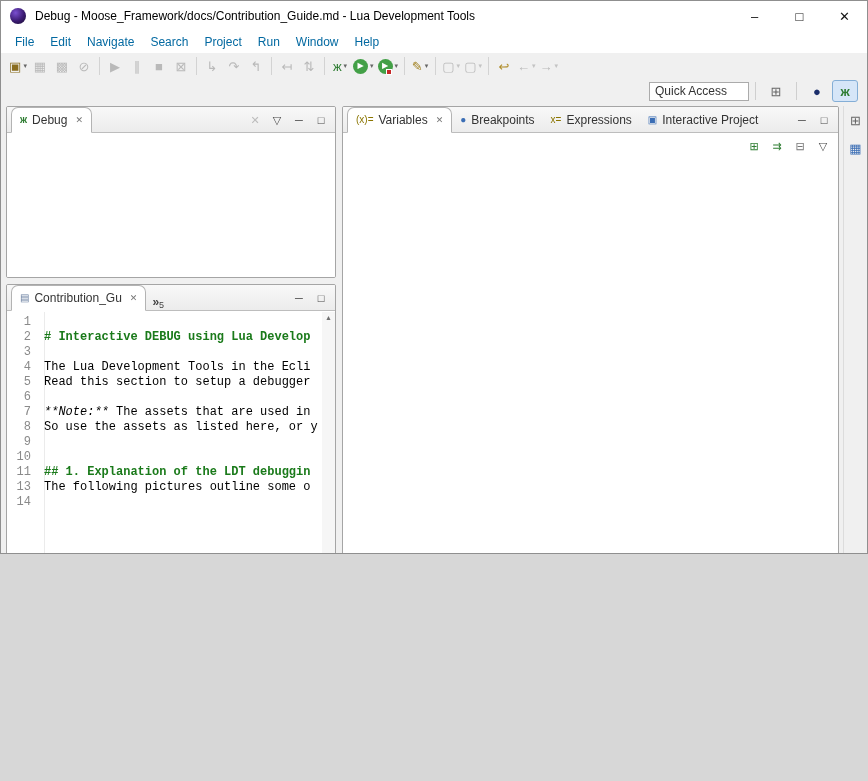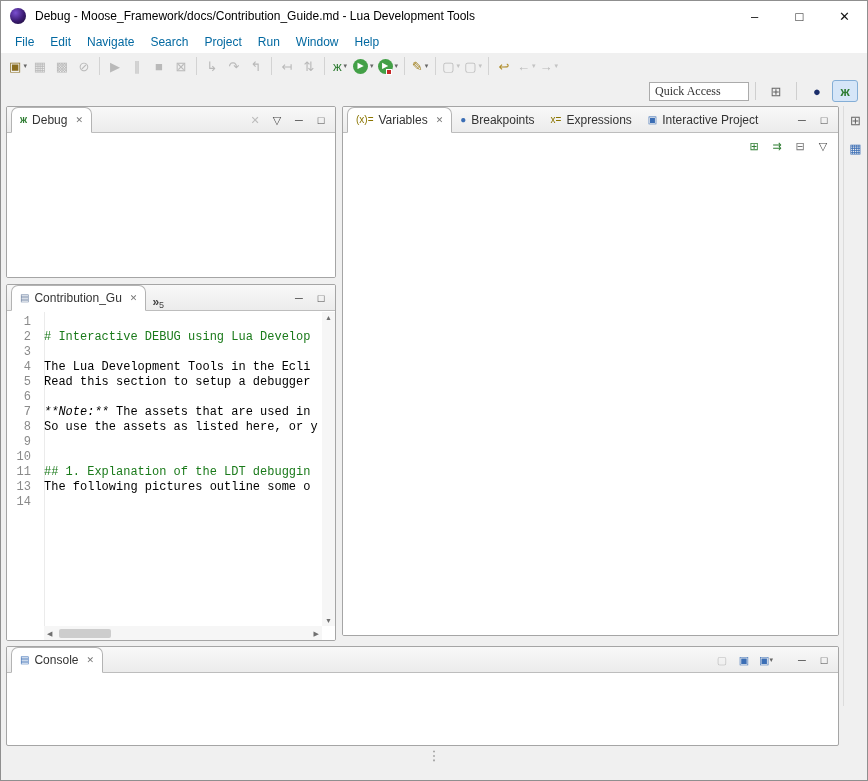--- a/index.html
+++ b/index.html
@@ -1,18 +1,18 @@
 <!DOCTYPE html>
 <html><head>
 <meta charset="utf-8">
 <style>
   * { margin:0; padding:0; box-sizing:border-box; }
   html,body { background:#d7d7d7; }
   #window {
-    position:relative; width:868px; height:781px;
+    position:relative; width:868px; height:554px;
     background:#f0f0f0; border:1px solid #8f8f8f;
     font-family:"Liberation Sans", sans-serif; font-size:12px; color:#000;
     overflow:hidden;
   }
   
   #titlebar { position:absolute; top:0; left:0; right:0; height:30px; background:#fff; display:flex; align-items:center; }
   #app-icon { width:16px; height:16px; margin-left:9px; border-radius:50%;
     background:radial-gradient(circle at 35% 30%, #7a4fd0 0%, #3a1a70 55%, #140a28 100%); }
   #title-text { margin-left:9px; font-size:12px; color:#000; white-space:nowrap; }
   #win-controls { margin-left:auto; display:flex; height:30px; }
@@ -25,21 +25,21 @@
   .tb-btn { height:22px; min-width:22px; display:flex; align-items:center; justify-content:center; padding:0 2px; border-radius:3px; position:relative; }
   .tb-btn .glyph { font-size:13px; line-height:1; color:#555; }
   .tb-btn.disabled .glyph { color:#b9b9b9; }
   .tb-btn .dd { font-size:7px; color:#666; margin-left:2px; }
   .tb-btn.disabled .dd { color:#c3c3c3; }
   .tb-sep { width:1px; height:18px; background:#d3d3d3; margin:0 4px; }
   .run-circle { width:15px; height:15px; border-radius:50%; display:flex; align-items:center; justify-content:center; font-size:8px; line-height:1; }
   .tool-badge { position:absolute; width:6px; height:6px; right:8px; bottom:2px; border:1px solid #fff; }
   
   #row2 { position:absolute; top:78px; left:0; right:0; height:24px; display:flex; align-items:center; justify-content:flex-end; padding-right:8px; }
-  #qa-box { width:100px; height:19px; border:1px solid #ababab; background:#fff; display:flex; align-items:center; padding-left:5px; color:#333;font-family:Liberation Serif, serif; }
+  #qa-box { width:100px; height:19px; border:1px solid #ababab; background:#fff; display:flex; align-items:center; padding-left:5px; color:#333; }
   .row2-sep { width:1px; height:18px; background:#cfcfcf; margin:0 6px; }
   .persp-btn { width:26px; height:22px; display:flex; align-items:center; justify-content:center; margin:0 1px; border-radius:3px; }
   .persp-btn .g { font-size:13px; }
   .persp-btn.active { background:#d6e6f8; border:1px solid #84aed6; }
   
   .panel { position:absolute; border:1px solid #a5a5a5; border-radius:2px; background:#fff; overflow:hidden; }
   .tabbar { position:absolute; top:0; left:0; right:0; height:26px; background:linear-gradient(#f8f8f8,#ececec); border-bottom:1px solid #bdbdbd; display:flex; align-items:flex-end; padding-left:4px; }
   .tab { height:24px; display:flex; align-items:center; gap:5px; padding:0 8px; color:#333; white-space:nowrap; }
   .tab.sel { background:#fff; border:1px solid #b3b3b3; border-bottom:1px solid #fff; margin-bottom:-1px; border-radius:7px 7px 0 0; height:26px; z-index:2; }
   .tab-ic { font-size:10px; line-height:1; }
@@ -59,21 +59,21 @@
   #editor-panel { left:5px; top:283px; width:330px; height:357px; }
   .more-tabs { display:flex; align-items:flex-start; padding:2px 6px 0 6px; color:#444; }
   .more-tabs .chev { font-size:12px; font-weight:bold; }
   .more-tabs .cnt { font-size:9px; margin-top:5px; }
   #editor-lines { position:absolute; top:3px; left:0; right:13px; bottom:14px; overflow:hidden; }
   .ed-row { display:flex; height:15px; line-height:15px; font-family:"Liberation Mono","DejaVu Sans Mono",monospace; font-size:12px; }
   .ed-row .ln { width:30px; flex:none; text-align:right; padding-right:6px; color:#8a8a8a; }
   .ed-row .code { flex:1; padding-left:7px; white-space:pre; overflow:hidden; }
   .ed-row.cur .code { background:#c2dcf5; }
   #gutter-line { position:absolute; left:37px; top:0; bottom:14px; width:1px; background:#ebebeb; }
-  .sg-h { color:#1a7a1a; font-weight:normal; }
+  .sg-h { color:#1a7a1a; font-weight:bold; }
   .sg-i { font-style:italic; }
   #vscroll { position:absolute; top:0; right:0; bottom:14px; width:13px; background:#f6f6f6; display:flex; flex-direction:column; justify-content:space-between; align-items:center; padding:2px 0; }
   #hscroll { position:absolute; left:37px; right:13px; bottom:0; height:14px; background:#f6f6f6; display:flex; align-items:center; padding:0 3px; }
   .scroll-arrow { font-size:7px; color:#707070; line-height:1; }
   #hthumb { width:52px; height:9px; background:#cdcdcd; border-radius:2px; margin-left:7px; }
   #hspacer { flex:1; }
   
   #vars-panel { left:341px; top:105px; width:497px; height:530px; }
   #vars-btns { position:absolute; top:31px; right:6px; display:flex; align-items:center; gap:5px; }
   

